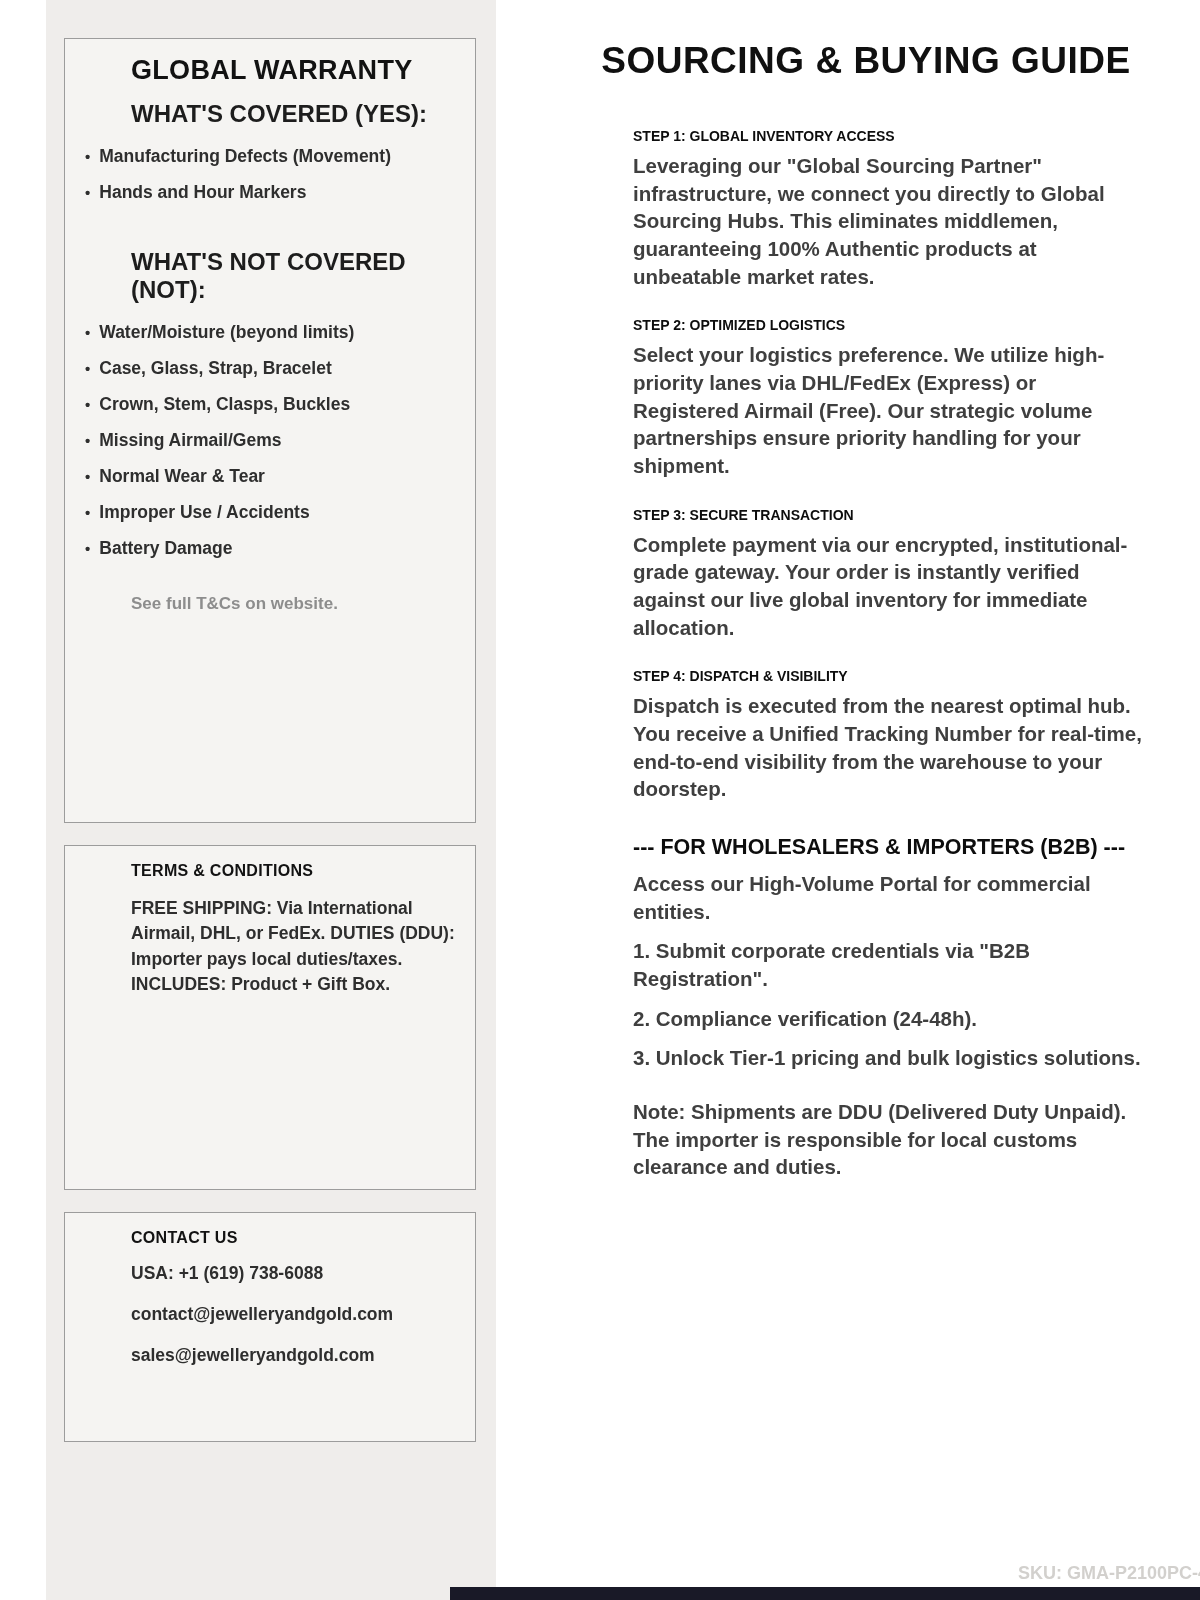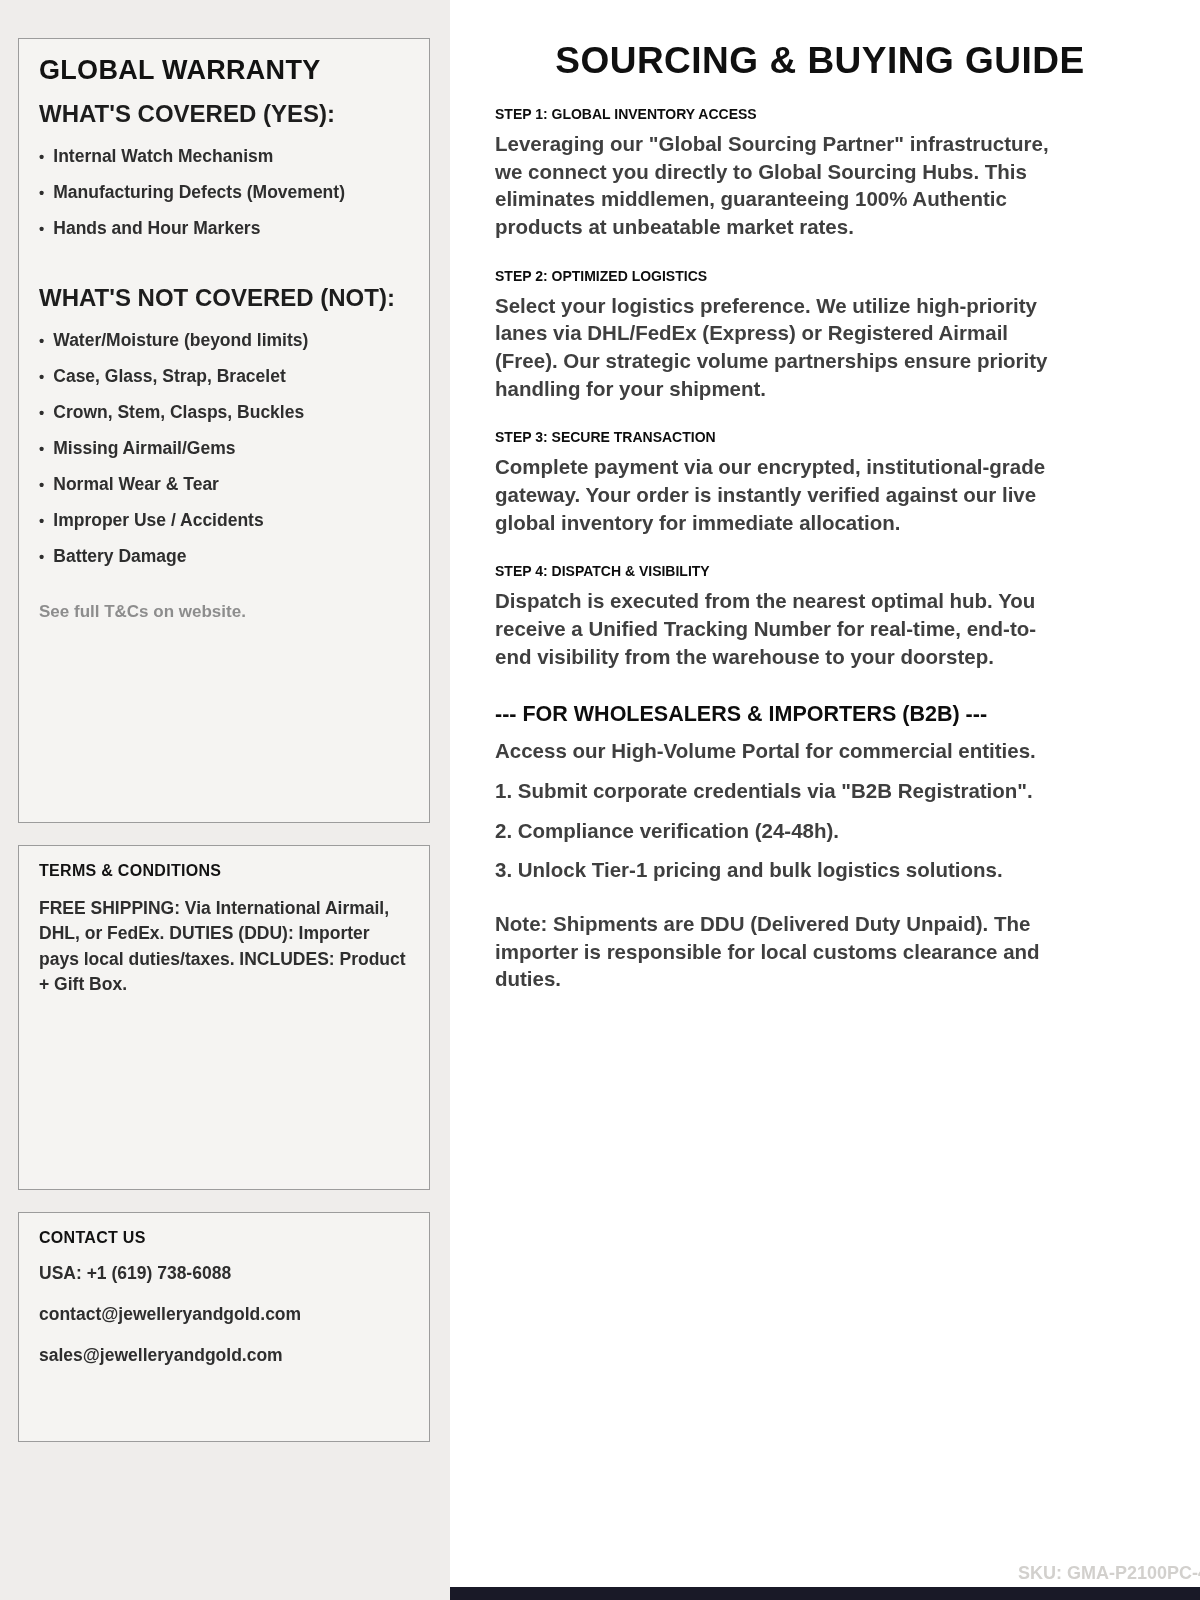--- a/index.html
+++ b/index.html
@@ -1,15 +1,15 @@
 <!DOCTYPE html>
 <html><head>
 <meta charset="utf-8">
 <style>
-  * { box-sizing: border-box; }
+  * { box-sizing: border-box; padding-left: 46px; }
   html, body { margin: 0; padding: 0; }
   body {
     font-family: "Liberation Sans", "DejaVu Sans", sans-serif;
     background: #ffffff;
   }
   .page {
     position: relative;
     width: 1200px;
     height: 1600px;
     overflow: hidden;
@@ -83,21 +83,21 @@
   }
 
   
   .main {
     flex: 1;
     position: relative;
     padding: 40px 55px 0 45px;
     background: #ffffff;
   }
   .main-title {
-    margin: 0 0 24px 0;
+    margin: 0 0 46px 0;
     font-size: 37px;
     font-weight: bold;
     letter-spacing: 0.5px;
     text-align: center;
     color: #101010;
   }
   .step-heading {
     margin: 27px 0 8px 0;
     font-size: 14px;
     font-weight: bold;
@@ -143,21 +143,20 @@
 
 <div class="page">
 
   <aside class="sidebar">
 
     <section class="box box-warranty">
       <h2>GLOBAL WARRANTY</h2>
 
       <div class="sub-heading">WHAT'S COVERED (YES):</div>
       <ul class="bullet-list">
-        <li>Internal Watch Mechanism</li>
         <li>Manufacturing Defects (Movement)</li>
         <li>Hands and Hour Markers</li>
       </ul>
 
       <div class="sub-heading" style="margin-top:38px;">WHAT'S NOT COVERED (NOT):</div>
       <ul class="bullet-list">
         <li>Water/Moisture (beyond limits)</li>
         <li>Case, Glass, Strap, Bracelet</li>
         <li>Crown, Stem, Clasps, Buckles</li>
         <li>Missing Airmail/Gems</li>

